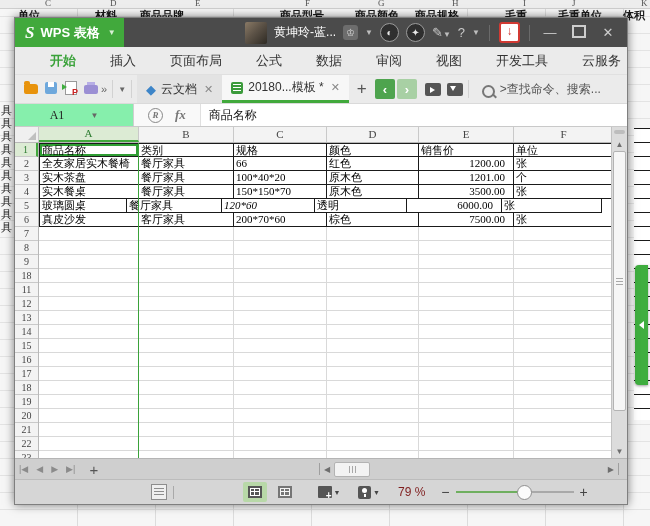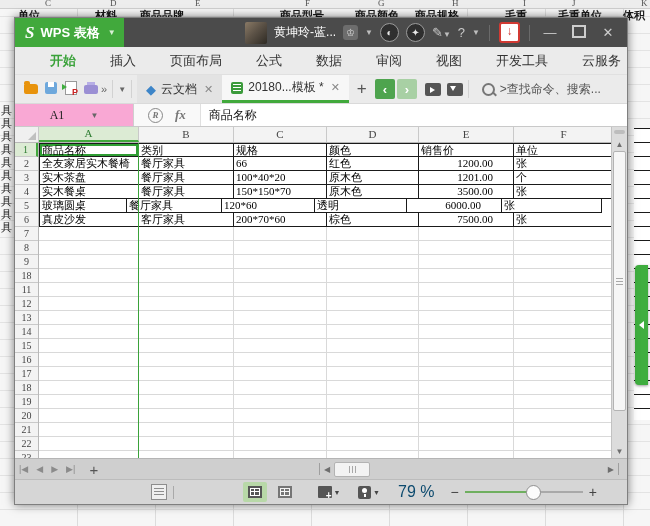--- a/index.html
+++ b/index.html
@@ -74,29 +74,29 @@
      linear-gradient(#fff 0 1px,transparent 1px 3px,#fff 3px 4px,transparent 4px 6px,#fff 6px 7px,transparent 7px);}
   .tab-close{color:#888;font-size:11px;margin-left:2px;}
   .newtab-btn{font-size:17px;color:#555;padding:0 8px;flex:none;}
   .nav-green{width:20px;height:20px;border-radius:2px;display:flex;align-items:center;justify-content:center;
     color:#fff;font-weight:bold;font-size:13px;flex:none;}
   .nav-green.back{background:#4ea44e;}
   .nav-green.fwd{background:#a8d0a4;margin-left:2px;}
   .dark-mini{width:16px;height:13px;background:#555;border-radius:2px;position:relative;flex:none;}
   .dark-mini:before{content:"";position:absolute;left:5px;top:4px;border:3px solid transparent;border-left:5px solid #fff;}
   .dark-mini.alt:before{border:none;left:3px;top:3px;width:0;height:0;border-top:3px solid transparent;border-left:3px solid transparent;border-right:3px solid transparent;border-bottom:5px solid #fff;transform:rotate(180deg);}
-  .search-wrap{display:flex;align-items:center;gap:5px;margin-left:8px;flex:none;}
+  .search-wrap{display:flex;align-items:flex-end;gap:5px;margin-left:8px;flex:none;}
   .mag{width:9px;height:9px;border:2px solid #777;border-radius:50%;position:relative;}
   .mag:before{content:"";position:absolute;left:8px;top:8px;width:5px;height:2px;background:#777;transform:rotate(45deg);}
   .search-text{font-size:12px;color:#555;white-space:nowrap;}
 
   
   .formulabar{height:22px;background:#f9f9f9;border-top:1px solid #dadada;border-bottom:1px solid #c9c9c9;
     display:flex;align-items:stretch;flex:none;}
-  .namebox{width:118px;background:#f9a8d4;border-right:1px solid #cfcfcf;display:flex;align-items:center;
+  .namebox{width:118px;background:#86efac;border-right:1px solid #cfcfcf;display:flex;align-items:center;
     justify-content:center;gap:26px;font:12px "Liberation Serif",serif;color:#222;}
   .namebox .caret{font-size:8px;color:#666;}
   .fb-icons{display:flex;align-items:center;gap:12px;padding:0 14px;border-right:1px solid #e0e0e0;}
   .r-circ{width:13px;height:13px;border:1px solid #888;border-radius:50%;color:#777;
     font:italic bold 9px "Liberation Serif",serif;display:flex;align-items:center;justify-content:center;}
   .fx{font:italic bold 13px "Liberation Serif",serif;color:#777;}
   .fb-value{flex:1;background:#fff;display:flex;align-items:center;padding-left:8px;
     font:12px "Liberation Serif",serif;color:#111;}
 
   
@@ -113,21 +113,21 @@
   .rowh{height:14px;box-sizing:border-box;border-bottom:1px solid #c9c9c9;text-align:center;
     font:10px "Liberation Serif",serif;color:#444;line-height:13px;}
   .rowh.sel{background:#dcebd4;color:#2e7d32;border-right:2px solid #41a93c;}
   .cells{flex:1;position:relative;overflow:hidden;background:#fff;}
   .crow{display:flex;height:14px;}
   .cell{flex:none;box-sizing:border-box;border-right:1px solid #d9d9d9;border-bottom:1px solid #d9d9d9;
     font:11px "Liberation Serif",serif;color:#000;padding:0 2px;white-space:nowrap;overflow:hidden;line-height:13px;}
   .cell.blk{border-right:1px solid #1a1a1a;border-bottom:1px solid #1a1a1a;}
   .cell.blk-top{border-top:1px solid #1a1a1a;}
   .cell.blk-left{border-left:1px solid #1a1a1a;}
-  .cell.num{text-align:right;padding-right:20px;}
+  .cell.num{text-align:right;padding-right:8px;}
   .cell.selcell{box-shadow:inset 0 0 0 2px #2f9e33;}
   .ab-line{position:absolute;top:0;bottom:0;width:1px;background:#3aa23a;}
 
   
   .vscroll{width:15px;flex:none;background:#dcdcdc;border-left:1px solid #c2c2c2;display:flex;flex-direction:column;align-items:center;}
   .vsplit{width:11px;height:4px;background:#bdbdbd;border-radius:2px;margin:3px 0 4px;}
   .varrow{font-size:8px;color:#6e6e6e;height:13px;line-height:13px;}
   .vthumb{width:11px;height:258px;background:#f6f6f6;border:1px solid #b3b3b3;border-radius:2px;
     display:flex;flex-direction:column;align-items:center;justify-content:center;gap:2px;}
   .vthumb i{display:block;width:7px;height:1px;background:#a8a8a8;}
@@ -158,21 +158,21 @@
   .grid-glyph{width:14px;height:12px;background:#555;position:relative;}
   .grid-glyph:before{content:"";position:absolute;inset:2px;background:
      linear-gradient(to right,#fff 0 1px,transparent 1px 4px,#fff 4px 5px,transparent 5px 9px,#fff 9px 10px,transparent 10px),
      linear-gradient(#fff 0 1px,transparent 1px 3px,#fff 3px 4px,transparent 4px 7px,#fff 7px 8px,transparent 8px);}
   .split-glyph{width:14px;height:12px;background:#555;position:relative;border-radius:1px;}
   .split-glyph:before{content:"+";position:absolute;right:0px;bottom:-3px;color:#fff;font-size:10px;font-weight:bold;}
   .bulb-glyph{width:13px;height:13px;background:#555;border-radius:2px;position:relative;}
   .bulb-glyph:before{content:"";position:absolute;left:4px;top:2px;width:5px;height:5px;border-radius:50%;background:#fff;}
   .bulb-glyph:after{content:"";position:absolute;left:5.5px;top:8px;width:2px;height:3px;background:#fff;}
   .st-caret{font-size:7px;color:#444;margin-left:2px;}
-  .zoom-label{font-size:16px;color:#0c4a6e;margin:0 10px 0 14px;white-space:nowrap;text-align:right;}
+  .zoom-label{font-size:12px;color:#7f1d1d;margin:0 10px 0 14px;white-space:nowrap;text-align:right;}
   .zminus,.zplus{font-size:14px;color:#444;padding:0 6px;}
   .zslider{width:118px;height:2px;position:relative;background:#a9a9a9;}
   .zslider .fill{position:absolute;left:0;top:0;height:2px;width:55%;background:#6faf5f;}
   .zslider .knob{position:absolute;left:52%;top:-6px;width:13px;height:13px;border-radius:50%;background:#fbfbfb;border:1px solid #8f8f8f;}
   .zslider .midtick{position:absolute;left:60%;top:-3px;width:1px;height:8px;background:#8f8f8f;}
 </style>
 </head>
 <body>
 
 <div id="screen">
@@ -370,21 +370,21 @@
                 <div class="cell blk blk-left" style="width: 100px;">实木餐桌</div>
                 <div class="cell blk" style="width: 95px;">餐厅家具</div>
                 <div class="cell blk" style="width: 93px;">150*150*70</div>
                 <div class="cell blk" style="width: 92px;">原木色</div>
                 <div class="cell blk num" style="width: 95px;">3500.00</div>
                 <div class="cell blk" style="width: 100px;">张</div>
               </div>
               <div class="crow">
                 <div class="cell blk blk-left" style="width: 88px;">玻璃圆桌</div>
                 <div class="cell blk" style="width: 95px;">餐厅家具</div>
-                <div class="cell blk" style="width: 93px;">120*60</div>
+                <div class="cell blk" style="width: 93px; font-style: italic;">120*60</div>
                 <div class="cell blk" style="width: 92px;">透明</div>
                 <div class="cell blk num" style="width: 95px; font-family: Liberation Serif, serif;">6000.00</div>
                 <div class="cell blk" style="width: 100px;">张</div>
               </div>
               <div class="crow">
                 <div class="cell blk blk-left" style="width: 100px;">真皮沙发</div>
                 <div class="cell blk" style="width: 95px;">客厅家具</div>
                 <div class="cell blk" style="width: 93px;">200*70*60</div>
                 <div class="cell blk" style="width: 92px;">棕色</div>
                 <div class="cell blk num" style="width: 95px;">7500.00</div>

